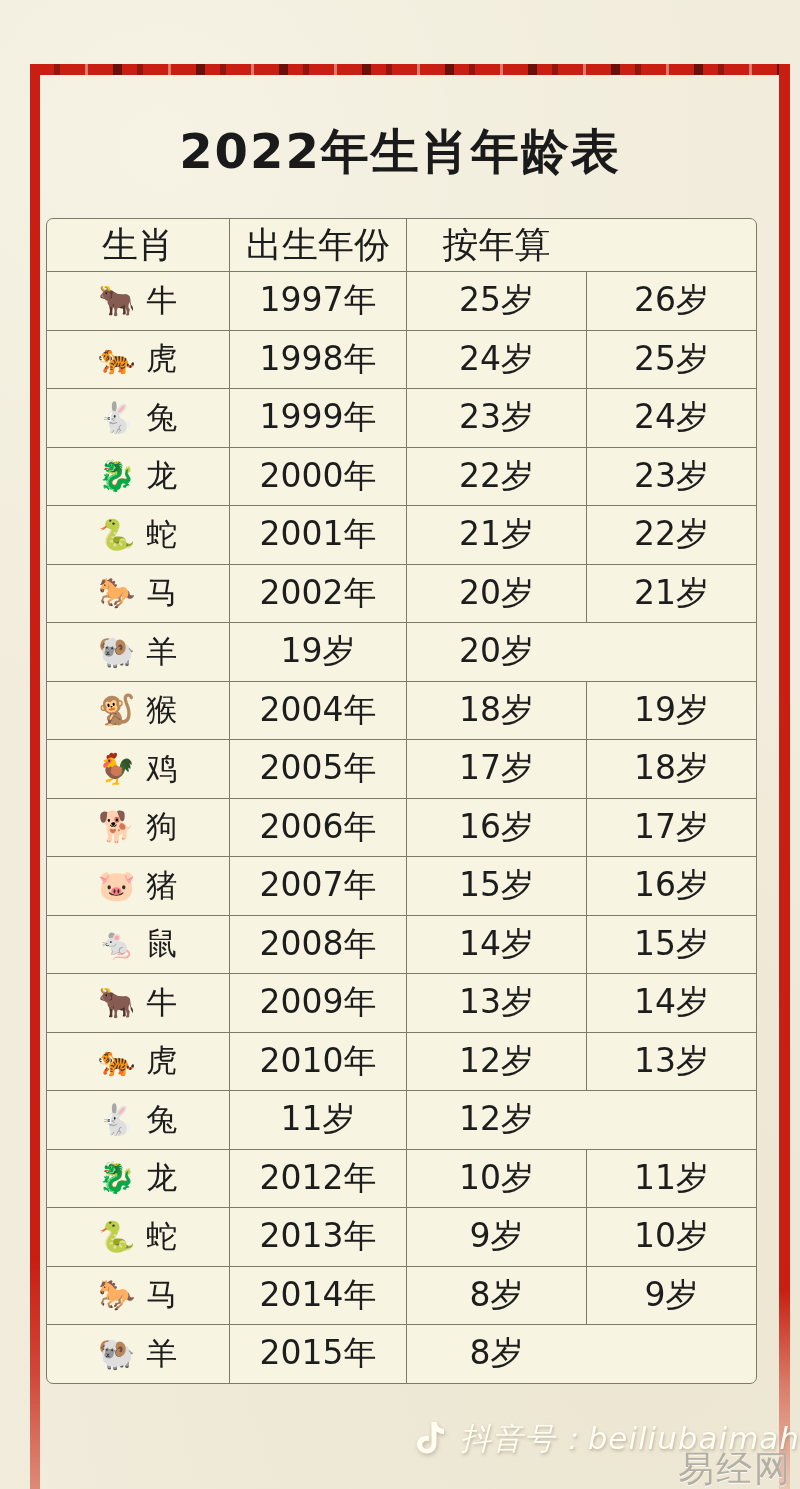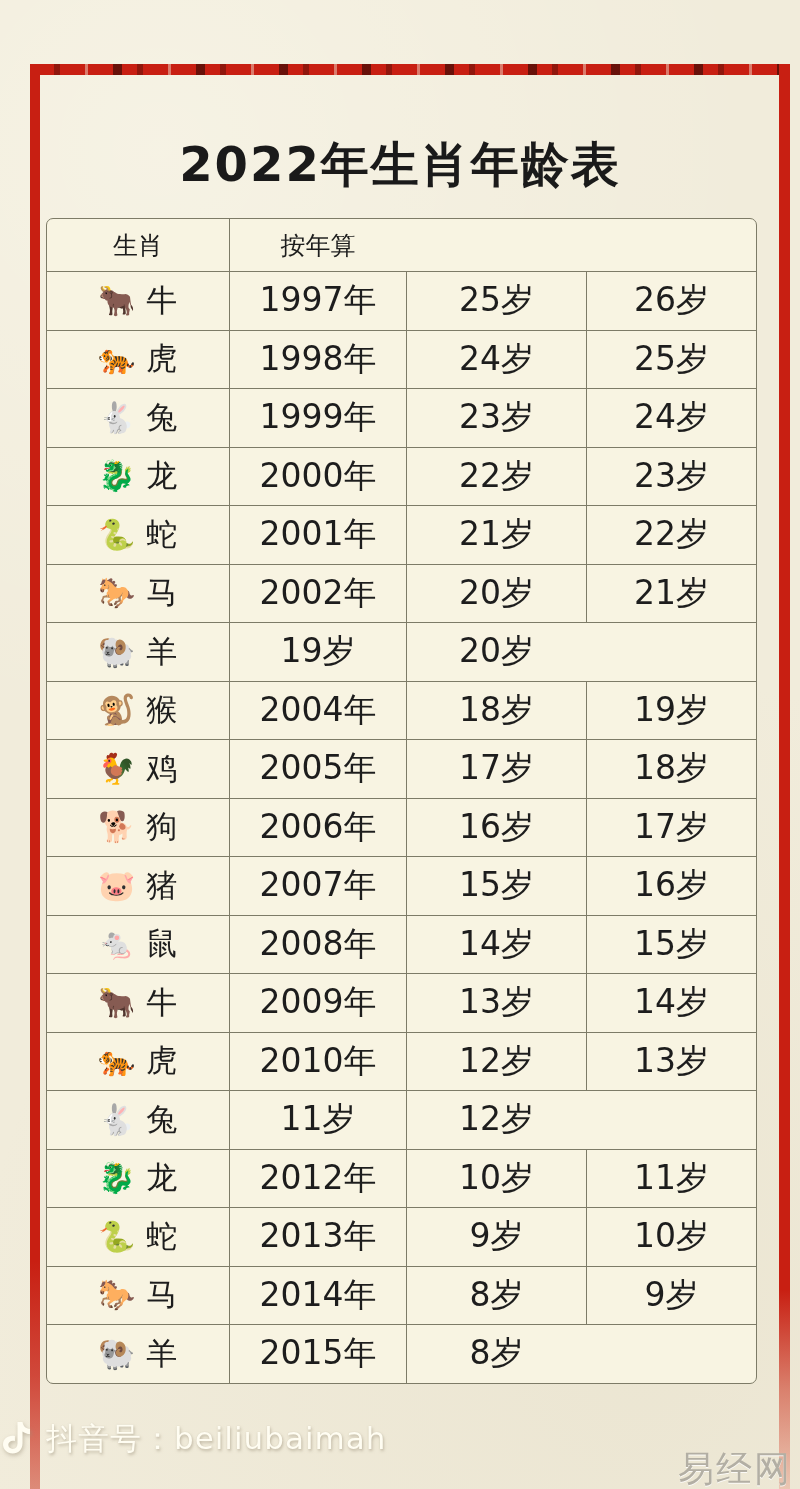--- a/index.html
+++ b/index.html
@@ -45,55 +45,55 @@
     background:linear-gradient(180deg,
       var(--red) 0%, var(--red) 86%,
       rgba(205,60,40,.6) 93%, rgba(232,150,128,.4) 100%);
   }
 
   .title{
     position:absolute; top:120px; left:0; right:0;
     text-align:center;
     font-size:48px; font-weight:700; letter-spacing:2px;
     color:#1a1a1a;
-    margin-top:13px;
   }
 
   .table{
     position:absolute; left:46px; top:218px; width:711px;
     background:var(--cell);
     border:1px solid var(--line);
     border-radius:7px;
     overflow:hidden;
     color:var(--ink);
   }
   .t-row{
     display:grid;
     grid-template-columns:182px 177px 180px 170px;
   }
   .t-row > div{
     display:flex; align-items:center; justify-content:center;
     border-left:1px solid var(--line);
     overflow:hidden;
   }
   .t-row > div:first-child{ border-left:none; }
-  .t-row.header{ height:52px; font-size:25px; font-weight:500; }
+  .t-row.header{ height:52px; font-size:36px; font-weight:500; }
   .t-row.body{ height:58.5px; border-top:1px solid var(--line); font-size:33px; font-weight:500; }
   .zodiac-cell{ gap:10px; }
   .zodiac-emoji{ font-size:30px; line-height:1;
     font-family:"DejaVu Sans","Liberation Sans",sans-serif; }
   .animal-label{ font-size:31px; }
 
   .douyin{
     position:absolute; top:1418px; left:0; width:100%;
-    display:flex; align-items:center; justify-content:flex-start; gap:14px;
+    display:flex; align-items:center; justify-content:flex-end; gap:14px;
     color:#fffdf2;
     font-size:31px; letter-spacing:1px;
     text-shadow:1px 2px 3px rgba(158,148,125,.55), 0 0 1px rgba(170,162,140,.4);
     z-index:3;
+    font-style:italic;
   }
   .douyin svg{
     width:32px; height:36px; fill:#fffdf2;
     filter:drop-shadow(1px 2px 2px rgba(158,148,125,.55));
   }
 
   .site-watermark{
     position:absolute; top:1445px; right:8px;
     font-size:36px; letter-spacing:2px;
     color:#b3afa4;
@@ -109,20 +109,23 @@
   <div class="frame-top"></div>
   <div class="frame-left"></div>
   <div class="frame-right"></div>
 
   <h1 class="title">2022年生肖年龄表</h1>
 
   <div class="table">
     <div class="t-row header">
       <div>
           <span>生肖</span>
+        </div>
+      <div>
+          <span>出生年份</span>
         </div>
       <div>
           <span>按年算</span>
         </div>
     </div>
     <div id="table-body">
     <div class="t-row body">
       <div class="zodiac-cell">
         <span class="zodiac-emoji">🐂</span>
         <span class="animal-label">牛</span>

